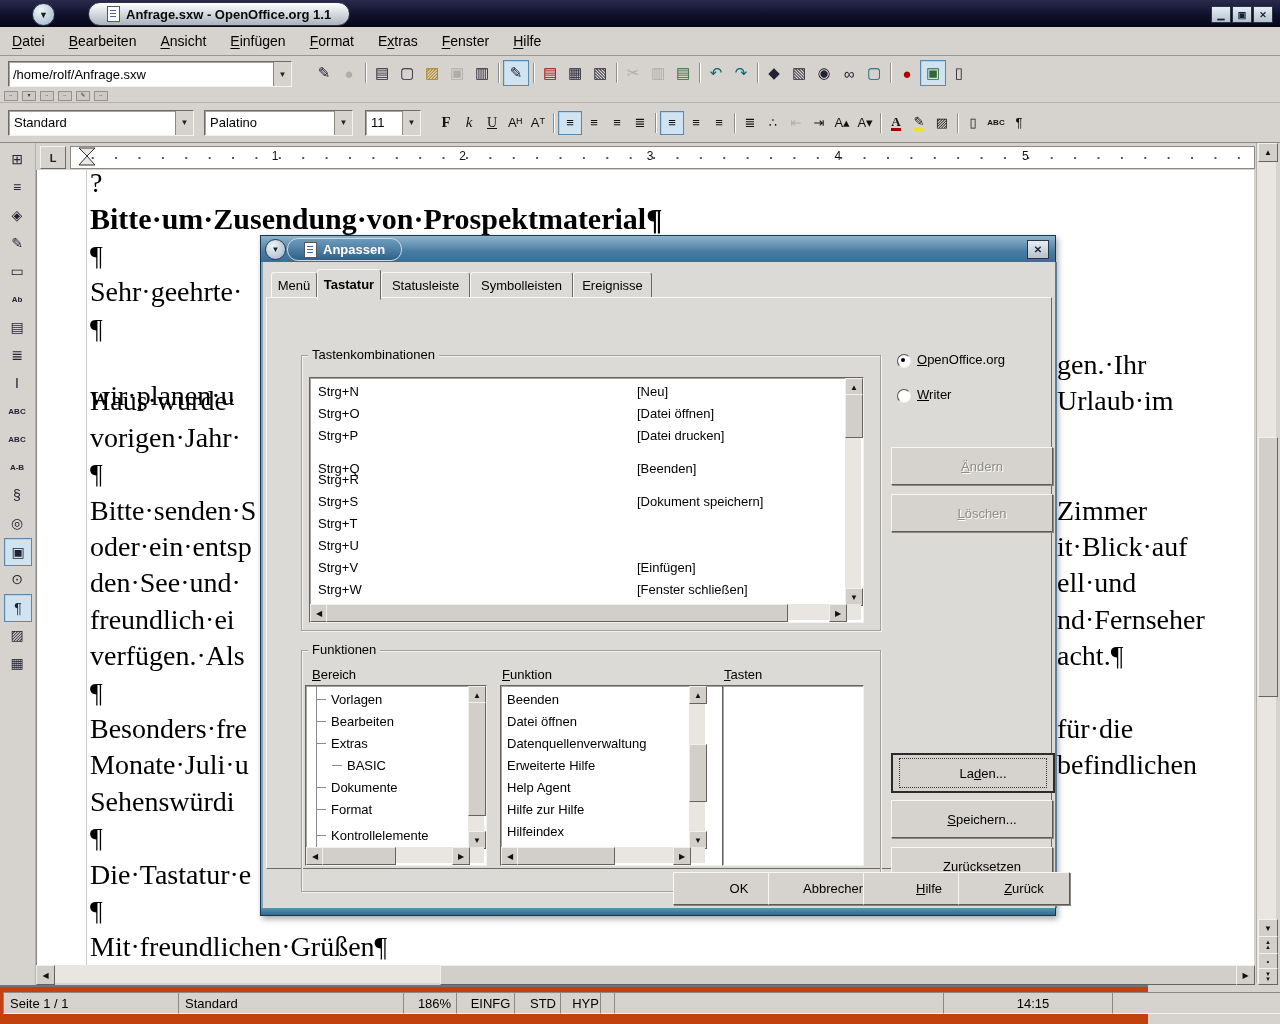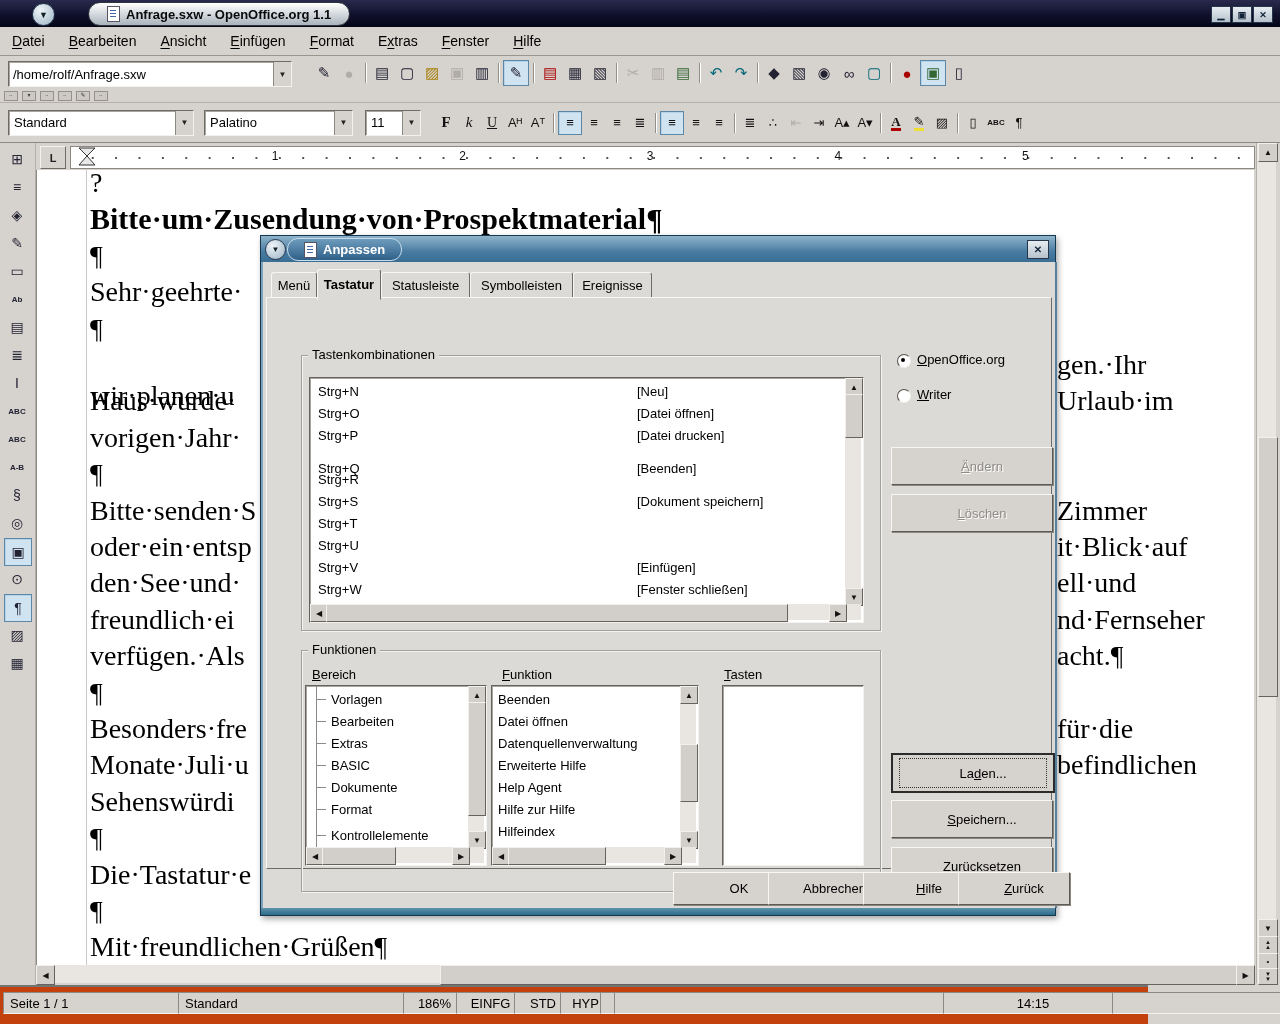--- a/index.html
+++ b/index.html
@@ -630,21 +630,21 @@
                 <span>Vorlagen</span>
               </div>
               <div class="tree-item" style="top: 24px;">
                 <span class="tree-branch"></span>
                 <span>Bearbeiten</span>
               </div>
               <div class="tree-item" style="top: 46px;">
                 <span class="tree-branch"></span>
                 <span>Extras</span>
               </div>
-              <div class="tree-item" style="top: 68px;">
+              <div class="tree-item" style="top: 68px; padding-left: 16px;">
                 <span class="tree-branch"></span>
                 <span>BASIC</span>
               </div>
               <div class="tree-item" style="top: 90px;">
                 <span class="tree-branch"></span>
                 <span>Dokumente</span>
               </div>
               <div class="tree-item" style="top: 112px;">
                 <span class="tree-branch"></span>
                 <span>Format</span>
@@ -667,21 +667,21 @@
             <div class="sb-btn abs" style="left:0;top:0;width:16px;height:16px;">
                 <span>◀</span>
               </div>
             <div class="sb-thumb abs" style="left:16px;top:0;width:72px;height:16px;"></div>
             <div class="sb-btn abs" style="left:146px;top:0;width:16px;height:16px;">
                 <span>▶</span>
               </div>
           </div>
         </div>
 
-        <div class="listbox" style="left:224px;top:387px;width:206px;height:179px;">
+        <div class="listbox" style="left:233px;top:387px;width:206px;height:179px;padding-left:44px;">
           <div id="funktion-items">
               <div class="plain-item" style="top: 2px;">Beenden</div>
               <div class="plain-item" style="top: 24px;">Datei öffnen</div>
               <div class="plain-item" style="top: 46px;">Datenquellenverwaltung</div>
               <div class="plain-item" style="top: 68px;">Erweiterte Hilfe</div>
               <div class="plain-item" style="top: 90px;">Help Agent</div>
               <div class="plain-item" style="top: 112px;">Hilfe zur Hilfe</div>
               <div class="plain-item" style="top: 134px;">Hilfeindex</div>
             </div>
           <div class="vscroll-in" style="left:188px;top:0;width:16px;height:161px;">

